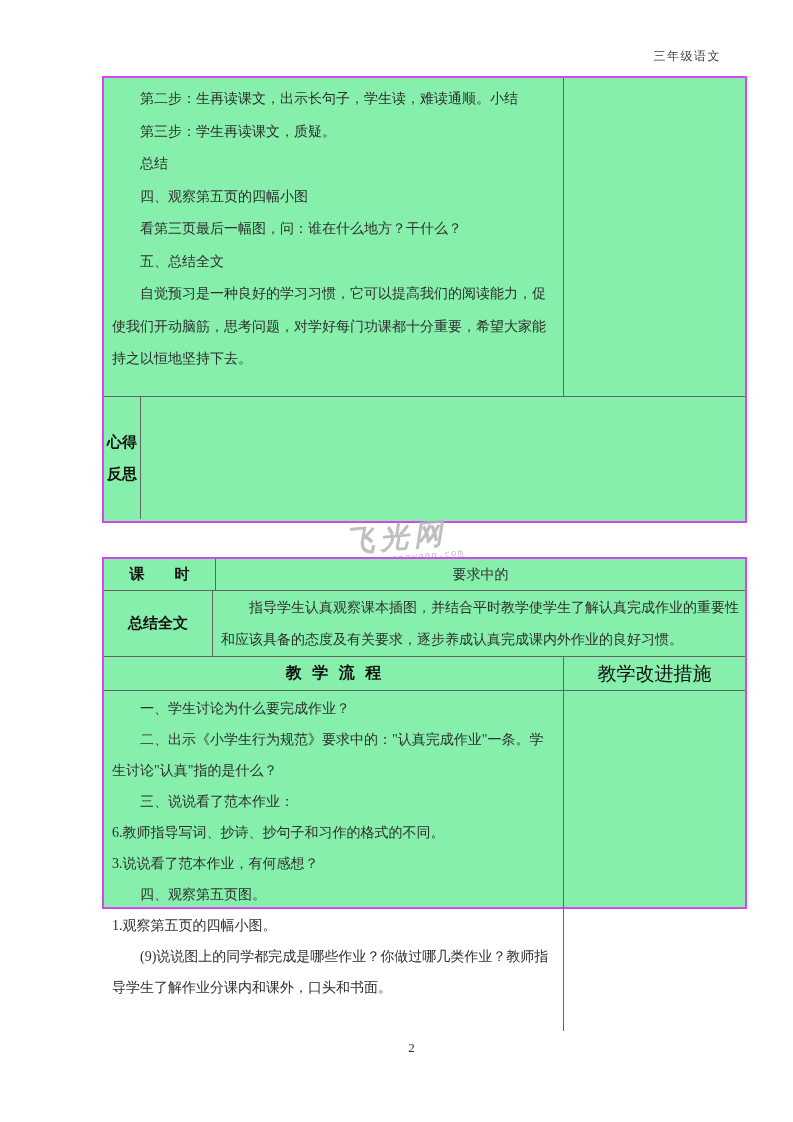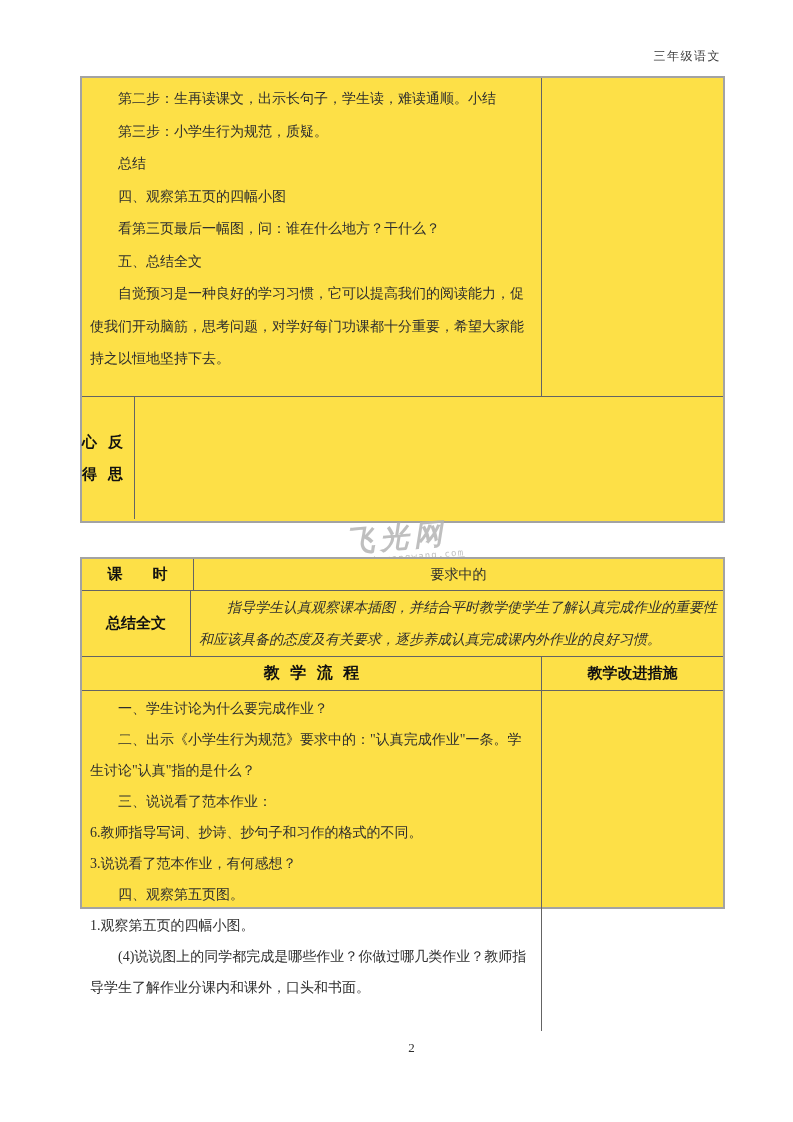--- a/index.html
+++ b/index.html
@@ -7,36 +7,36 @@
     position:relative; width:793px; height:1122px; background:#ffffff;
     font-family:"Liberation Serif", serif; color:#2e2e2e; overflow:hidden;
   }
   
   .page-header {
     position:absolute; top:48px; right:72px;
     font-size:12px; letter-spacing:1.5px; color:#3a3a3a;
   }
   
   .tbl {
-    position:absolute; left:80px; width:645px;
-    border:2px solid #a3a3a3; box-sizing:border-box; background:#fde047;
+    position:absolute; left:102px; width:645px;
+    border:2px solid #d946ef; box-sizing:border-box; background:#86efac;
   }
   .tbl-top { top:76px; height:447px; }
   .tbl-main { top:557px; height:352px; }
   .row { display:flex; box-sizing:border-box; }
   .cell { box-sizing:border-box; }
   .b-r { border-right:1px solid #646464; }
   .b-b { border-bottom:1px solid #646464; }
   
   .row-steps { height:319px; }
   .cell-steps { width:460px; padding:5px 6px 0 8px; }
   .cell-note  { flex:1; }
   .row-refl { height:122px; }
   .cell-refl-label {
-    width:53px; display:flex; flex-direction:row; justify-content:center;
+    width:37px; display:flex; flex-direction:column; justify-content:center;
     align-items:center; font-family:"Liberation Sans", sans-serif;
     font-weight:700; font-size:15px; color:#111; line-height:32px;
   }
   .cell-refl-body { flex:1; }
   .para { margin:0; font-size:14px; line-height:32.5px; color:#2e2e2e; }
   .ind { text-indent:2em; }
   
   .watermark {
     position:absolute; left:318px; top:522px; width:158px; text-align:center;
     transform:rotate(-5deg); color:#b5b5b5; opacity:0.85; pointer-events:none;
@@ -51,31 +51,31 @@
   }
   
   .row-period { height:32px; }
   .cell-label {
     width:112px; display:flex; align-items:center; justify-content:center;
     font-family:"Liberation Sans", sans-serif; font-weight:700; font-size:15px;
     color:#111; text-align:center;
   }
   .cell-period-value { flex:1; display:flex; align-items:center; justify-content:center; font-size:14px; }
   .row-objective { height:66px; }
-  .cell-objective { flex:1; padding:1px 6px 0 8px;font-style:italic; }
+  .cell-objective { flex:1; padding:1px 6px 0 8px; }
   .obj-line { font-size:14px; line-height:32px; white-space:nowrap; }
   .row-flow-hdr { height:34px; }
   .cell-flow-hdr {
     width:460px; display:flex; align-items:center; justify-content:center;
     font-family:"Liberation Sans", sans-serif; font-weight:700; font-size:16px;
     color:#111; word-spacing:6px;
   }
   .cell-impr-hdr {
     flex:1; display:flex; align-items:center; justify-content:center;
-    font-family:"Liberation Sans", sans-serif; font-weight:700; font-size:15px; color:#111;
+    font-family:"Liberation Sans", sans-serif; font-weight:400; font-size:19px; color:#111;
   }
   .row-flow { height:340px; }
   .cell-flow { width:460px; padding:2px 6px 0 8px; }
   .cell-flow .para { line-height:31px; }
   .cell-impr-body { flex:1; }
   
   .page-number {
     position:absolute; top:1040px; left:89px; width:645px; text-align:center;
     font-size:13px; color:#2e2e2e;
   }
@@ -84,21 +84,21 @@
 <body>
 
 <div class="page">
 
   <div class="page-header">三年级语文</div>
 
   <div class="tbl tbl-top">
     <div class="row row-steps b-b">
       <div class="cell cell-steps b-r">
         <p class="para ind">第二步：生再读课文，出示长句子，学生读，难读通顺。小结</p>
-        <p class="para ind">第三步：小学生行为规范，质疑。</p>
+        <p class="para ind">第三步：学生再读课文，质疑。</p>
         <p class="para ind">总结</p>
         <p class="para ind">四、观察第五页的四幅小图</p>
         <p class="para ind">看第三页最后一幅图，问：谁在什么地方？干什么？</p>
         <p class="para ind">五、总结全文</p>
         <p class="para ind">自觉预习是一种良好的学习习惯，它可以提高我们的阅读能力，促使我们开动脑筋，思考问题，对学好每门功课都十分重要，希望大家能持之以恒地坚持下去。</p>
       </div>
       <div class="cell cell-note"></div>
     </div>
     <div class="row row-refl">
       <div class="cell cell-refl-label b-r">
@@ -132,21 +132,21 @@
     </div>
     <div class="row row-flow">
       <div class="cell cell-flow b-r">
         <p class="para ind">一、学生讨论为什么要完成作业？</p>
         <p class="para ind">二、出示《小学生行为规范》要求中的："认真完成作业"一条。学生讨论"认真"指的是什么？</p>
         <p class="para ind">三、说说看了范本作业：</p>
         <p class="para">6.教师指导写词、抄诗、抄句子和习作的格式的不同。</p>
         <p class="para">3.说说看了范本作业，有何感想？</p>
         <p class="para ind">四、观察第五页图。</p>
         <p class="para">1.观察第五页的四幅小图。</p>
-        <p class="para ind">(4)说说图上的同学都完成是哪些作业？你做过哪几类作业？教师指导学生了解作业分课内和课外，口头和书面。</p>
+        <p class="para ind">(9)说说图上的同学都完成是哪些作业？你做过哪几类作业？教师指导学生了解作业分课内和课外，口头和书面。</p>
       </div>
       <div class="cell cell-impr-body"></div>
     </div>
   </div>
 
   <div class="page-number">2</div>
 
 </div>
 
 </body></html>

